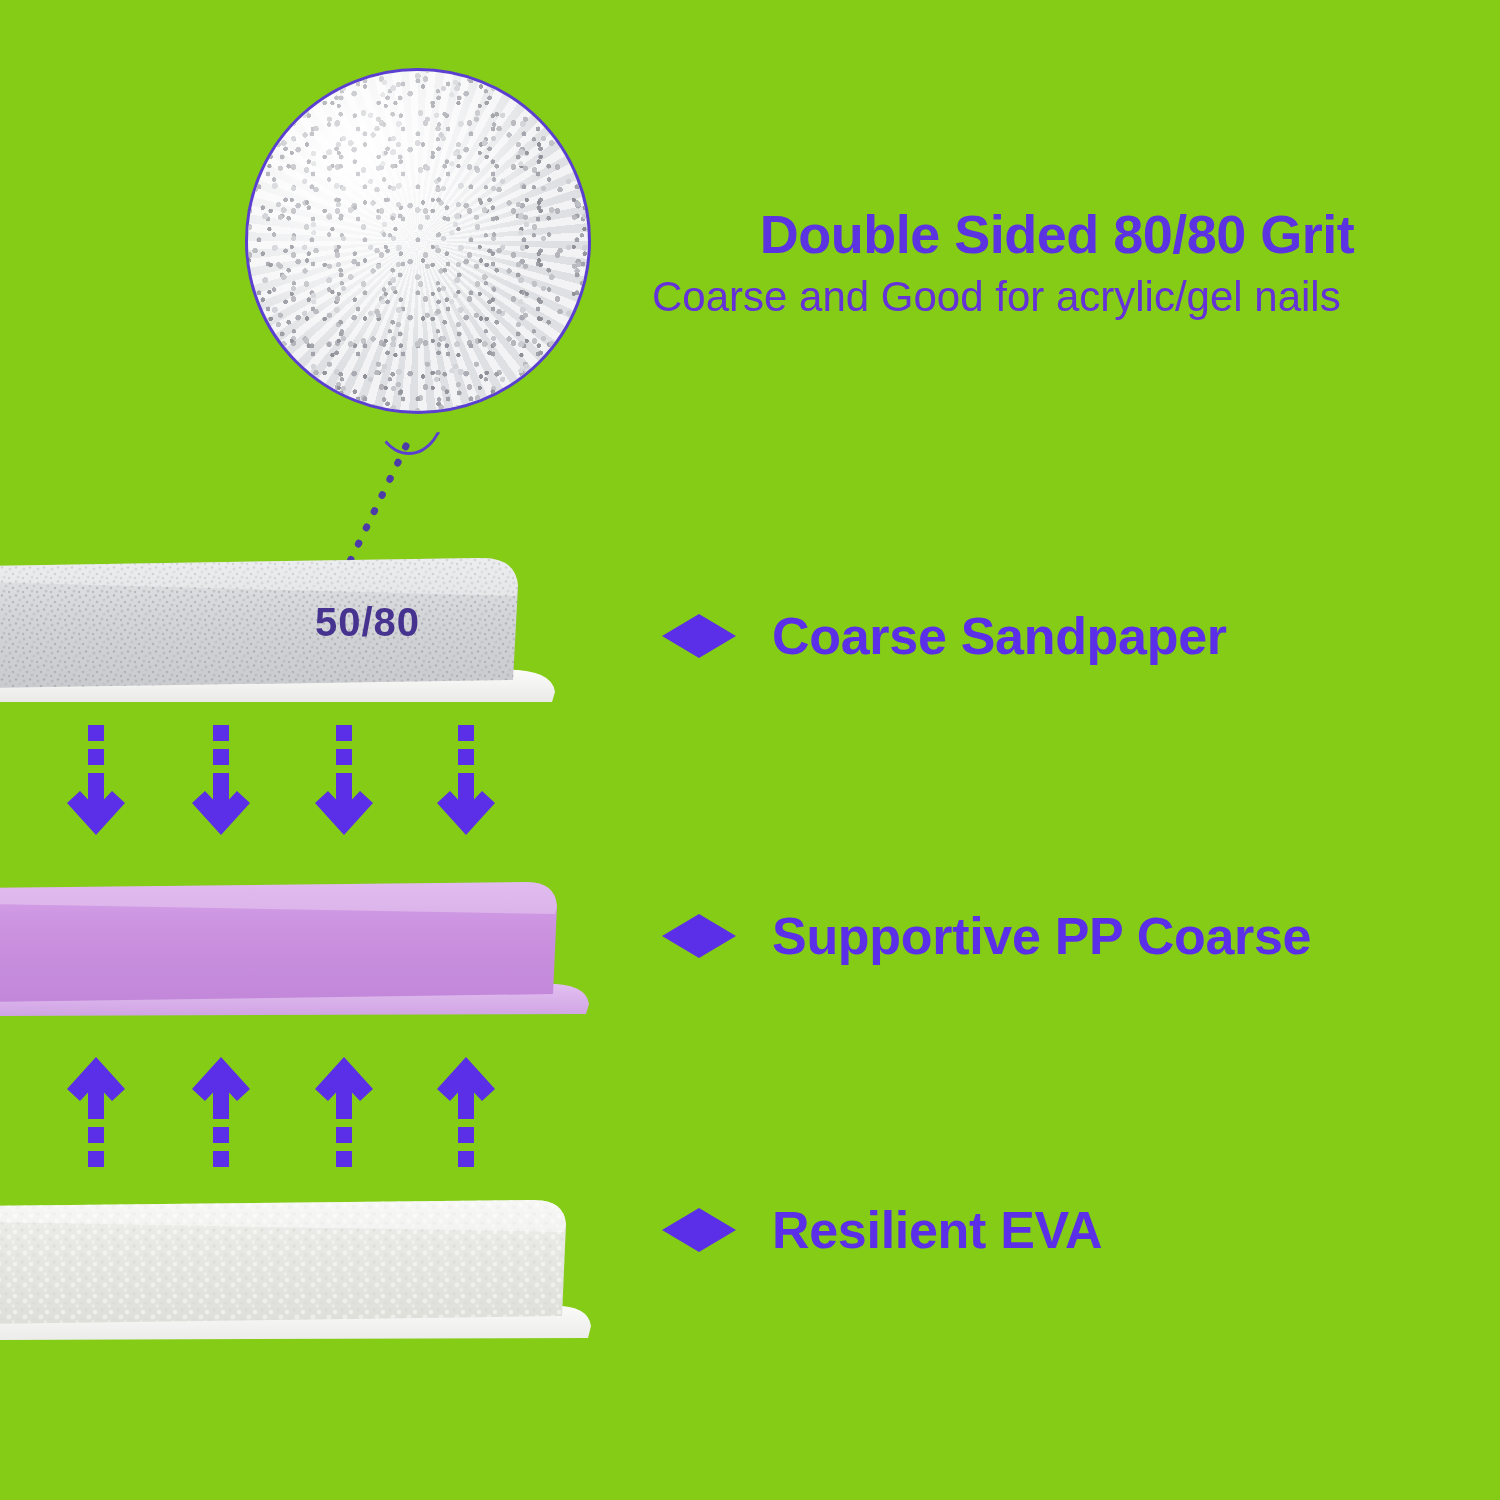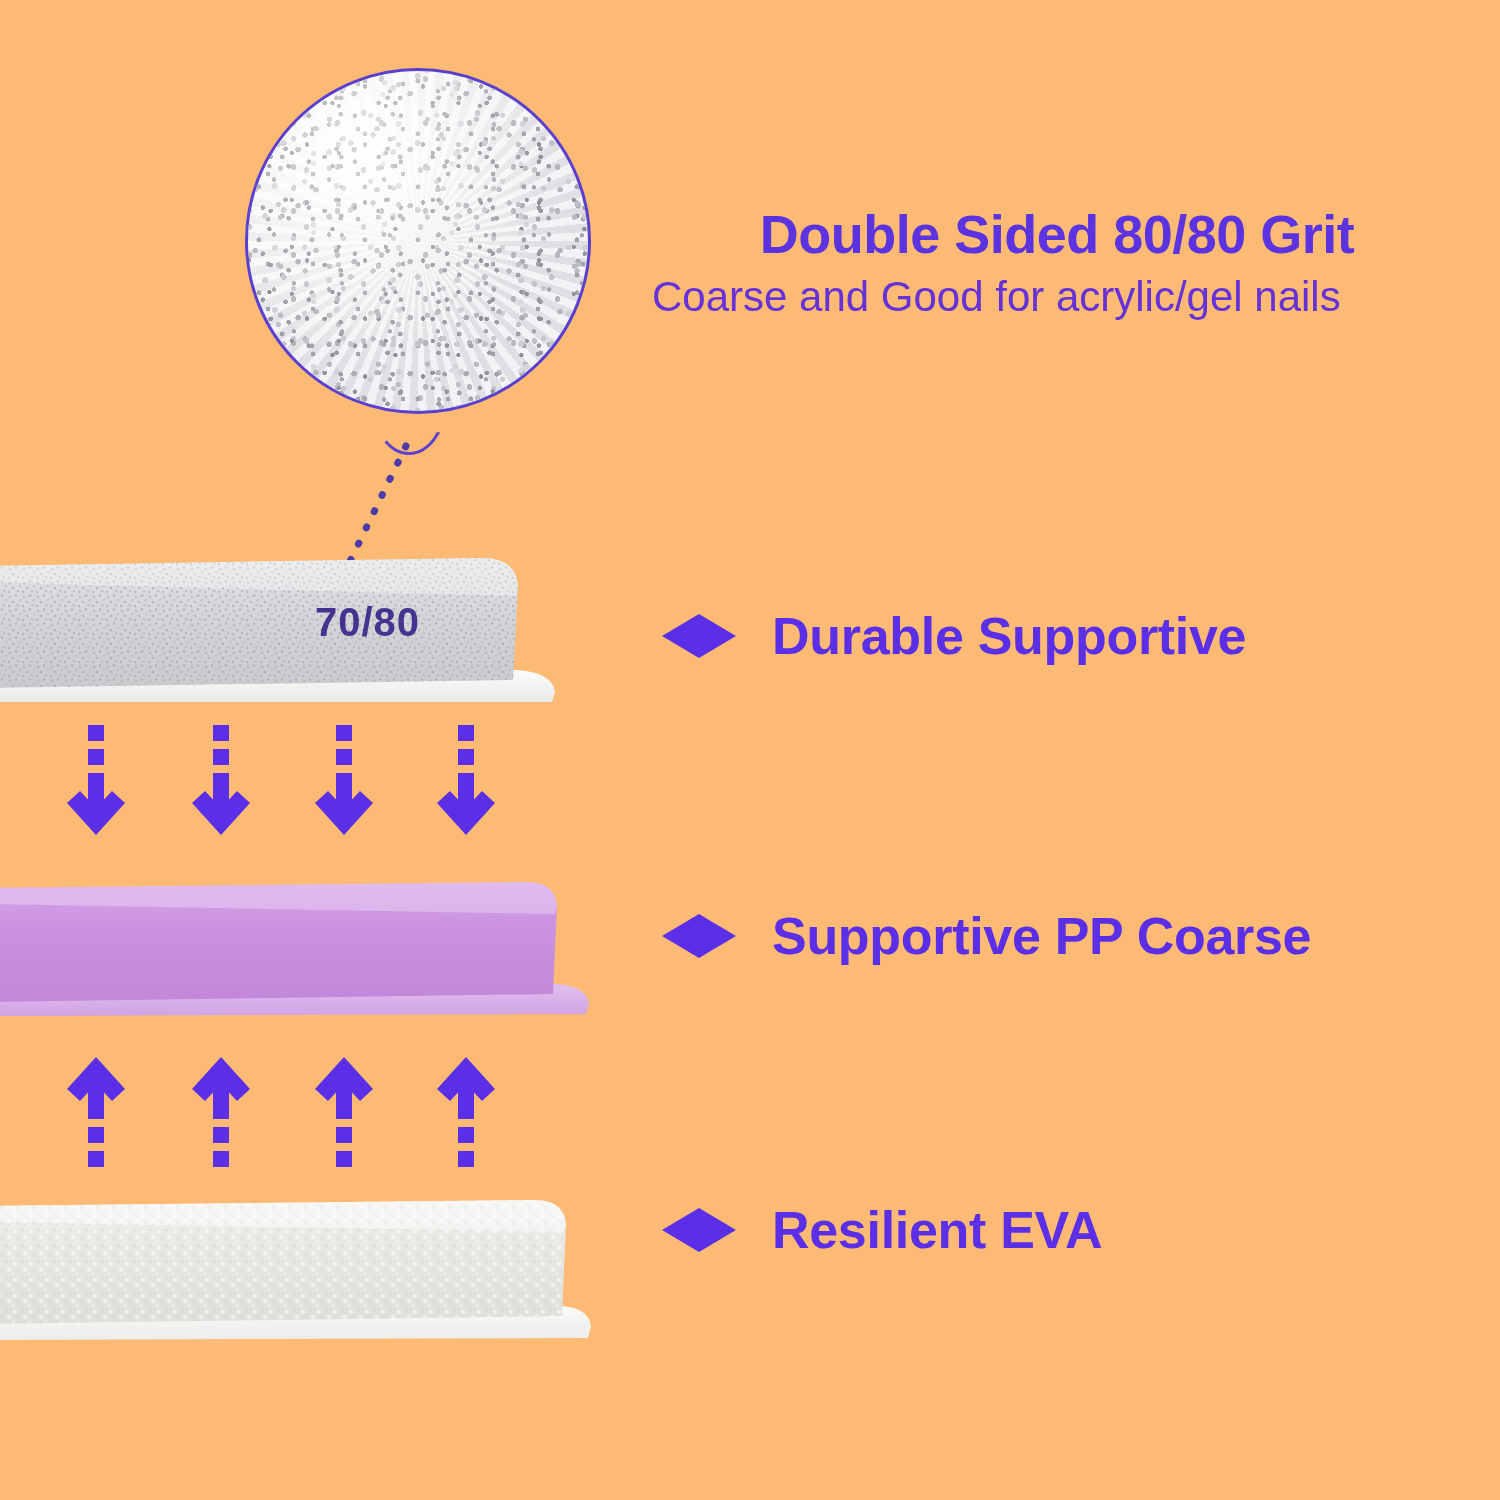--- a/index.html
+++ b/index.html
@@ -4,21 +4,21 @@
 <style>
   html, body {
     margin: 0;
     padding: 0;
     background: #f8f3fd;
   }
   #canvas {
     position: relative;
     width: 1500px;
     height: 1500px;
-    background: #fdba74;
+    background: #84cc16;
     overflow: hidden;
     font-family: "Liberation Sans", sans-serif;
   }
 
   
   .magnifier {
     position: absolute;
     left: 245px;
     top: 68px;
     width: 346px;
@@ -221,21 +221,21 @@
       </defs>
 
       <path d="M0,130 L520,118 Q572,116 575,140 L572,150 L0,150 Z" fill="url(#sandEdge)"></path>
 
       <path d="M0,14 L500,6 Q536,5 538,34 L533,128 L0,136 Z" fill="url(#sandFace)"></path>
       <path d="M0,14 L500,6 Q536,5 538,34 L533,128 L0,136 Z" fill="url(#grit)"></path>
 
       <path d="M0,14 L500,6 Q536,5 538,34 L536,44 L0,30 Z" fill="#ffffff" opacity=".35"></path>
     </svg>
   </div>
-  <div id="grit-label" class="board-label">70/80</div>
+  <div id="grit-label" class="board-label">50/80</div>
 
   <div class="arrow-group" style="left:55px; top:725px; width:450px; height:120px;">
     <div class="arrow" style="left:10px;  top:0;">
       <svg width="62" height="112" viewBox="0 0 62 112">
         <rect x="23" y="0" width="16" height="16" fill="#5b2fe8"></rect>
         <rect x="23" y="24" width="16" height="16" fill="#5b2fe8"></rect>
         <rect x="23" y="48" width="16" height="38" fill="#5b2fe8"></rect>
         <path d="M31,110 L2,78 L15,66 L31,83 L47,66 L60,78 Z" fill="#5b2fe8"></path>
       </svg>
     </div>
@@ -343,21 +343,21 @@
 
       <path d="M0,122 L568,110 Q608,108 611,130 L608,142 L0,144 Z" fill="url(#evaEdge)"></path>
       <path d="M0,10 L552,4 Q584,3 586,28 L582,120 L0,128 Z" fill="url(#evaFace)"></path>
       <path d="M0,10 L552,4 Q584,3 586,28 L582,120 L0,128 Z" fill="url(#foam)"></path>
       <path d="M0,10 L552,4 Q584,3 586,28 L584,36 L0,26 Z" fill="#ffffff" opacity=".45"></path>
     </svg>
   </div>
 
   <div class="feature" id="feature-sandpaper">
     <div class="diamond"></div>
-    <div class="flabel">Durable Supportive</div>
+    <div class="flabel">Coarse Sandpaper</div>
   </div>
 
   <div class="feature" id="feature-ppboard">
     <div class="diamond"></div>
     <div class="flabel">Supportive PP Coarse</div>
   </div>
 
   <div class="feature" id="feature-eva">
     <div class="diamond"></div>
     <div class="flabel">Resilient EVA</div>

